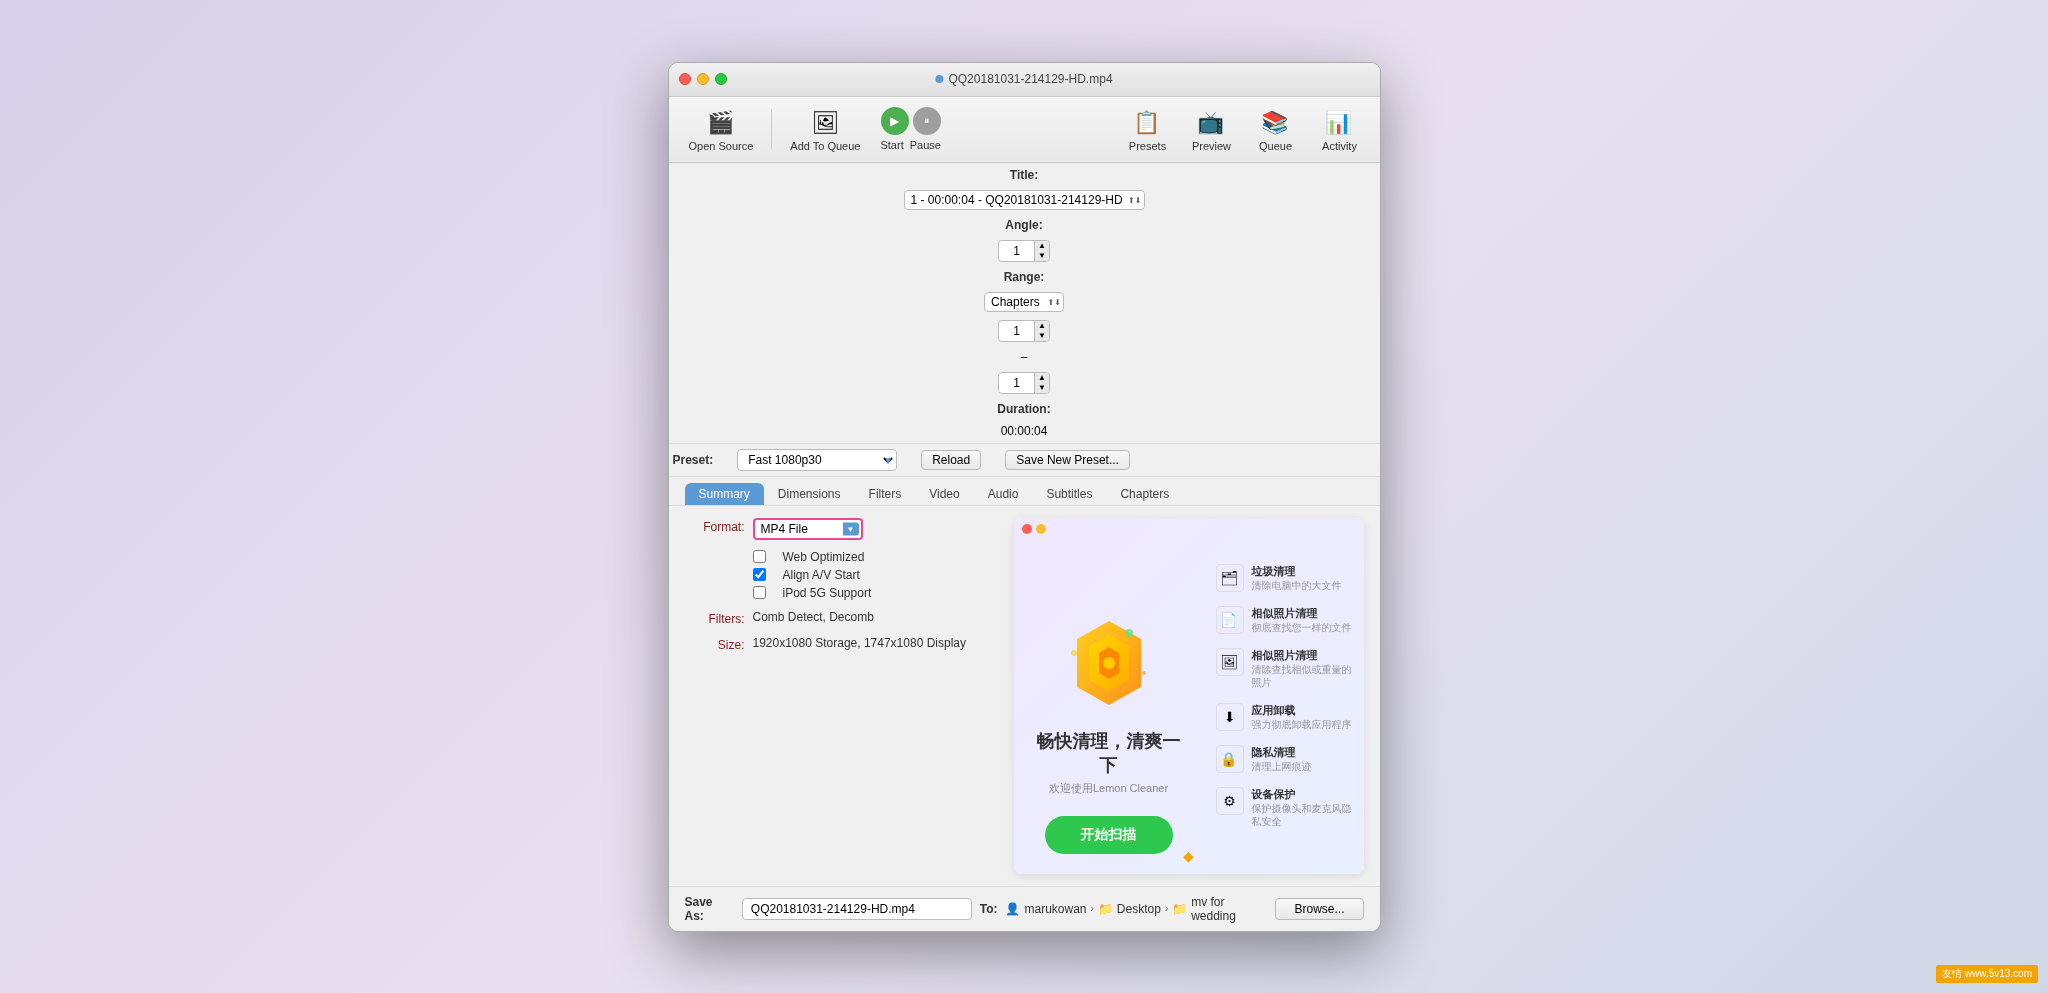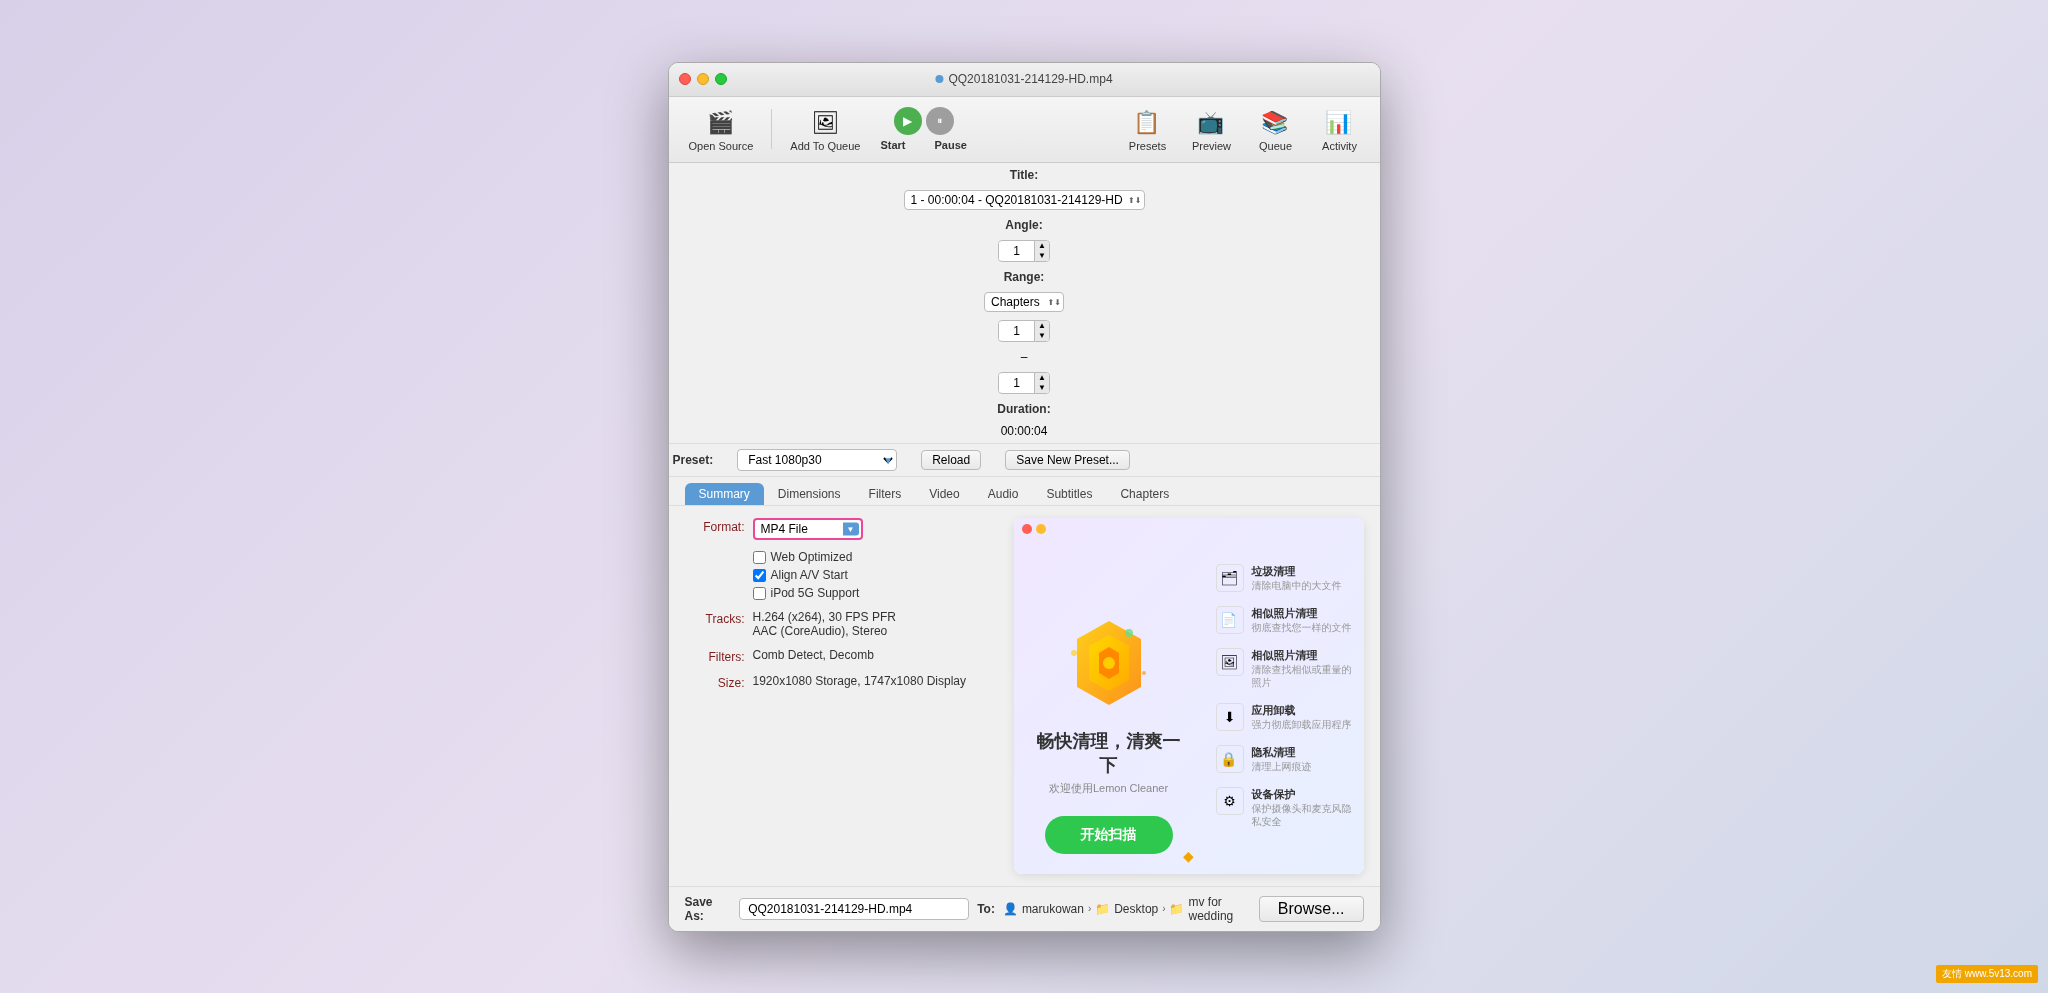--- a/index.html
+++ b/index.html
@@ -294,22 +294,22 @@
       border-radius: 0 3px 3px 0;
       pointer-events: none;
     }
     .checkbox-group {
       display: flex;
       flex-direction: column;
       gap: 4px;
     }
     .checkbox-row {
       display: flex;
-      align-items: flex-end;
-      gap: 5px;
+      align-items: flex-start;
+      gap: 17px;
       font-size: 12px;
       color: #333;
     }
     .checkbox-row input[type=checkbox] {
       width: 13px;
       height: 13px;
     }
     .tracks-info, .filters-info, .size-info {
       font-size: 12px;
       color: #333;
@@ -451,21 +451,21 @@
       gap: 4px;
       font-size: 12px;
       color: #333;
     }
     .btn-browse {
       margin-left: auto;
       background: linear-gradient(to bottom, #f8f8f8, #e8e8e8);
       border: 1px solid #bbb;
       border-radius: 4px;
       padding: 3px 18px;
-      font-size: 16px;
+      font-size: 12px;
       cursor: pointer;
       text-align: right;
     }
     .watermark {
       position: absolute;
       bottom: 10px;
       right: 10px;
       background: #f0a500;
       color: white;
       font-size: 10px;
@@ -504,21 +504,21 @@
       </div>
       <div style="display:flex;flex-direction:column;align-items:center;padding:4px 6px;">
         <div style="display:flex;gap:4px;margin-bottom:3px;">
           <button class="btn-start">
             <span style="color:white;font-size:12px;">▶</span>
           </button>
           <button class="btn-pause">
             <span style="color:white;font-size:10px;">⏸</span>
           </button>
         </div>
-        <div style="display:flex;gap:29px;font-weight:bold;">
+        <div style="display:flex;gap:6px;">
           <span class="toolbar-label" style="font-size:11px;color:#333;">Start</span>
           <span class="toolbar-label" style="font-size:11px;color:#333;">Pause</span>
         </div>
       </div>
 
       <div class="toolbar-right">
         <div class="toolbar-btn">
           <div class="toolbar-icon">📋</div>
           <span class="toolbar-label">Presets</span>
         </div>
@@ -619,27 +619,20 @@
               <span>Web Optimized</span>
             </label>
             <label class="checkbox-row">
               <input type="checkbox" checked="" style="">
               <span>Align A/V Start</span>
             </label>
             <label class="checkbox-row">
               <input type="checkbox" style="">
               <span>iPod 5G Support</span>
             </label>
-          </div>
-        </div>
-        <div class="form-row">
-          <span class="form-label">Tracks:</span>
-          <div class="tracks-info">
-            <div>H.264 (x264), 30 FPS PFR</div>
-            <div>AAC (CoreAudio), Stereo</div>
           </div>
         </div>
         <div class="form-row">
           <span class="form-label">Filters:</span>
           <div class="filters-info">Comb Detect, Decomb</div>
         </div>
         <div class="form-row">
           <span class="form-label">Size:</span>
           <div class="size-info">1920x1080 Storage, 1747x1080 Display</div>
         </div>

